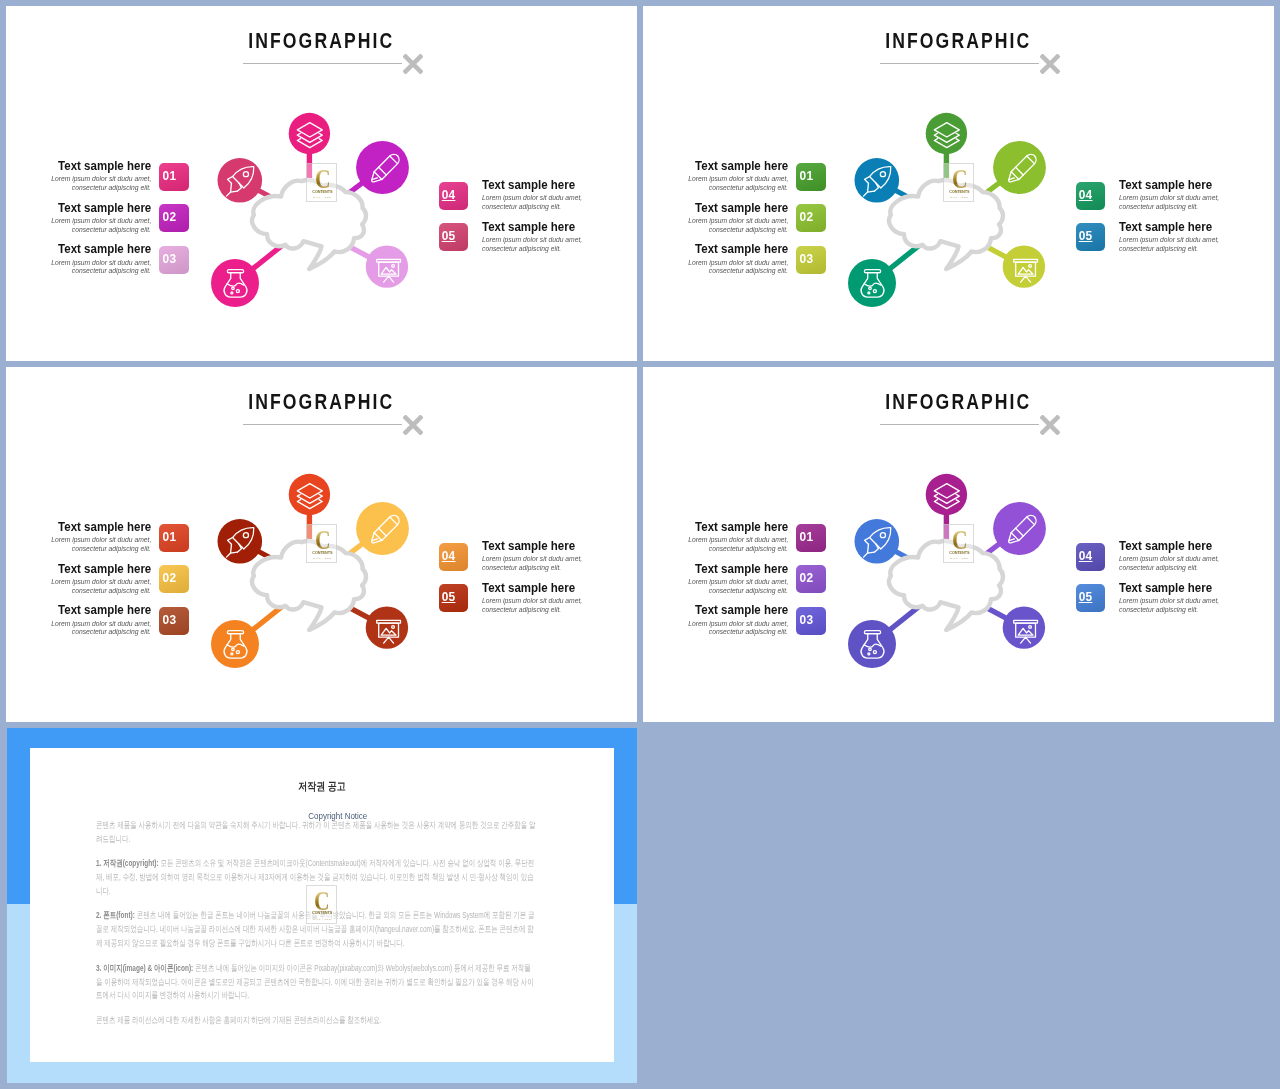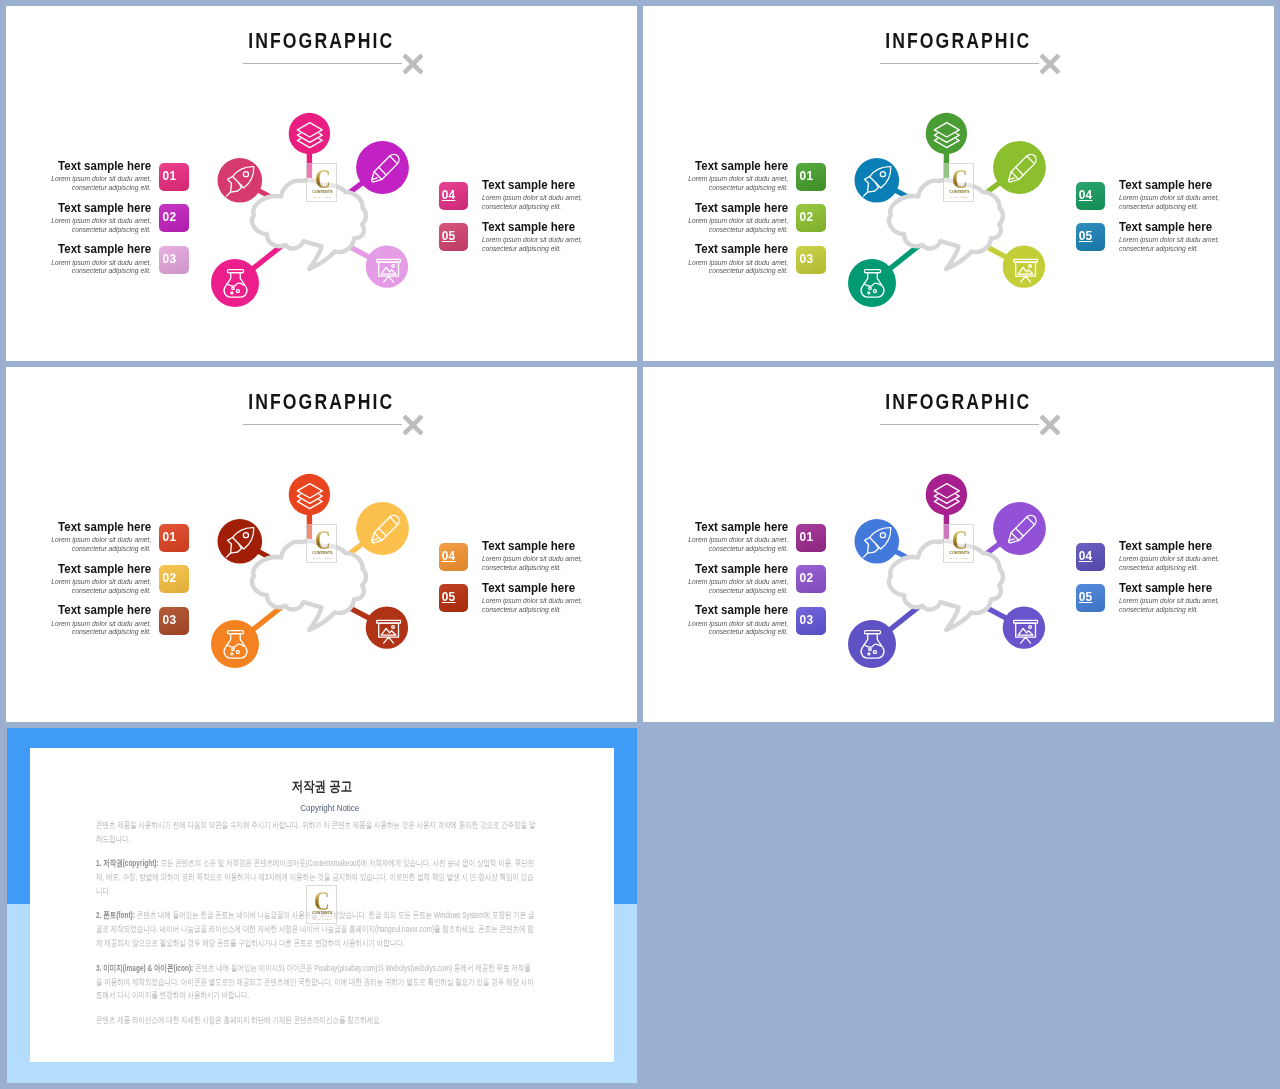--- a/index.html
+++ b/index.html
@@ -58,23 +58,23 @@
       font-size:3.8px;font-weight:700;color:#87762f;letter-spacing:-.1px;}
   .wm .n2{position:absolute;left:0;top:32px;width:31px;text-align:center;
       font-size:2.4px;color:#a89661;letter-spacing:.5px;}
   .dgwm{left:299.8px;top:157.4px;}
 
   
   .s5 .bgtop{position:absolute;left:0;top:0;width:630.6px;height:176.2px;background:#409bf6;}
   .s5 .bgbot{position:absolute;left:0;top:176.2px;width:630.6px;height:178.6px;background:#b3ddfa;}
   .s5 .paper{position:absolute;left:23.1px;top:19.6px;width:583.9px;height:314.3px;background:#fff;}
   .s5 h1{margin:0;position:absolute;left:0;top:31.5px;width:583.9px;text-align:center;
-      font-size:14px;font-weight:700;color:#2e2e2e;line-height:14px;}
+      font-size:11px;font-weight:700;color:#2e2e2e;line-height:14px;}
   .s5 h1 span{display:inline-block;transform:scaleX(.82);}
-  .s5 h2{margin:8px;position:absolute;left:0;top:47.7px;width:583.9px;text-align:center;
+  .s5 h2{margin:16px;position:absolute;left:0;top:47.7px;width:583.9px;text-align:center;
       font-size:8.6px;font-weight:400;color:#4a5c78;line-height:10px;}
   .s5 h2 span{display:inline-block;transform:scaleX(.93);}
   .s5 .cbody{position:absolute;left:66px;top:71.3px;width:612px;
       transform:scaleX(0.72);transform-origin:left top;}
   .s5 .cp{font-size:9px;line-height:13.85px;color:#b5b5b5;margin:0 0 10.7px;
       text-align:left;}
   .s5 .cp b{color:#8a8a8a;font-weight:700;}
   .s5 .wm{left:275.6px;top:137.3px;}
 </style>
 </head>

